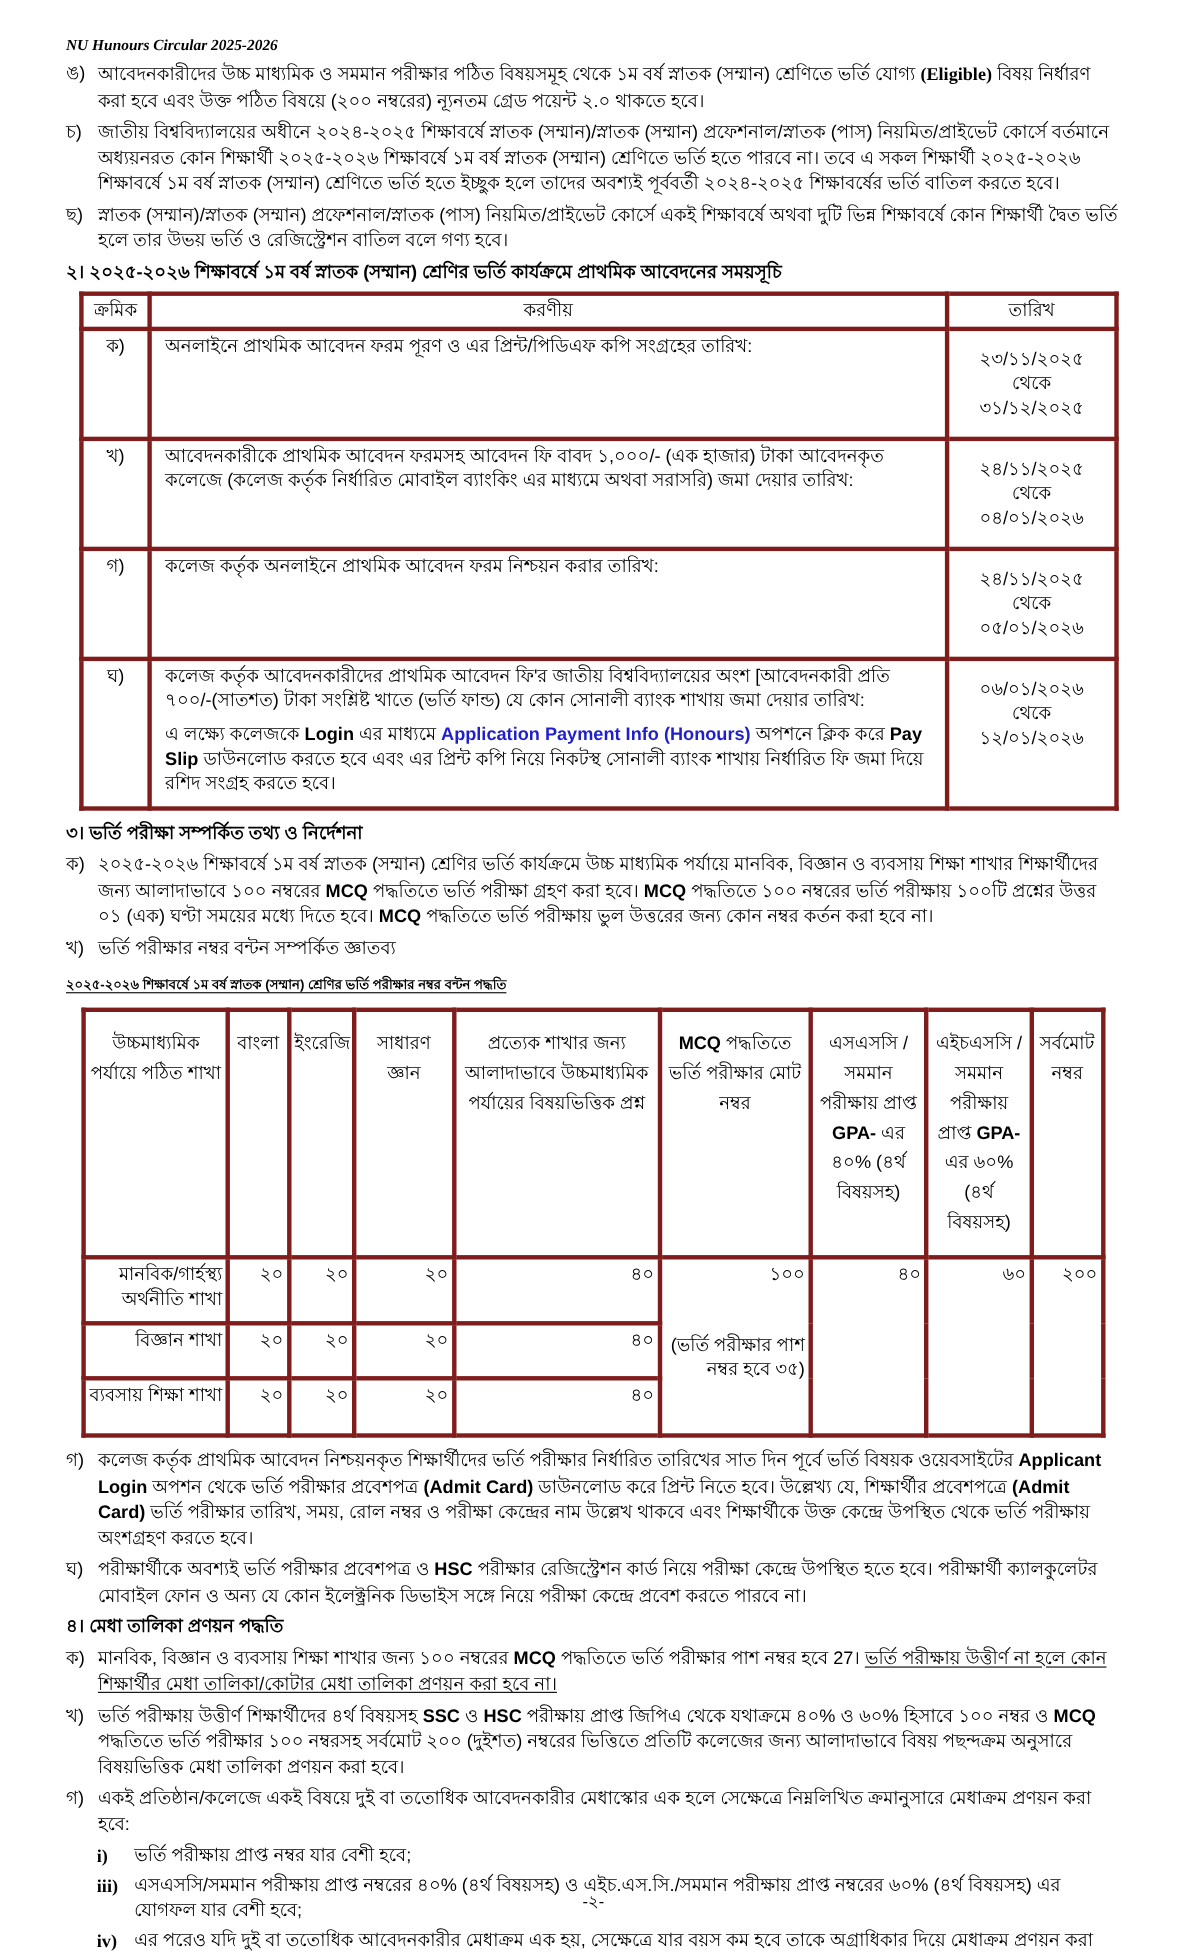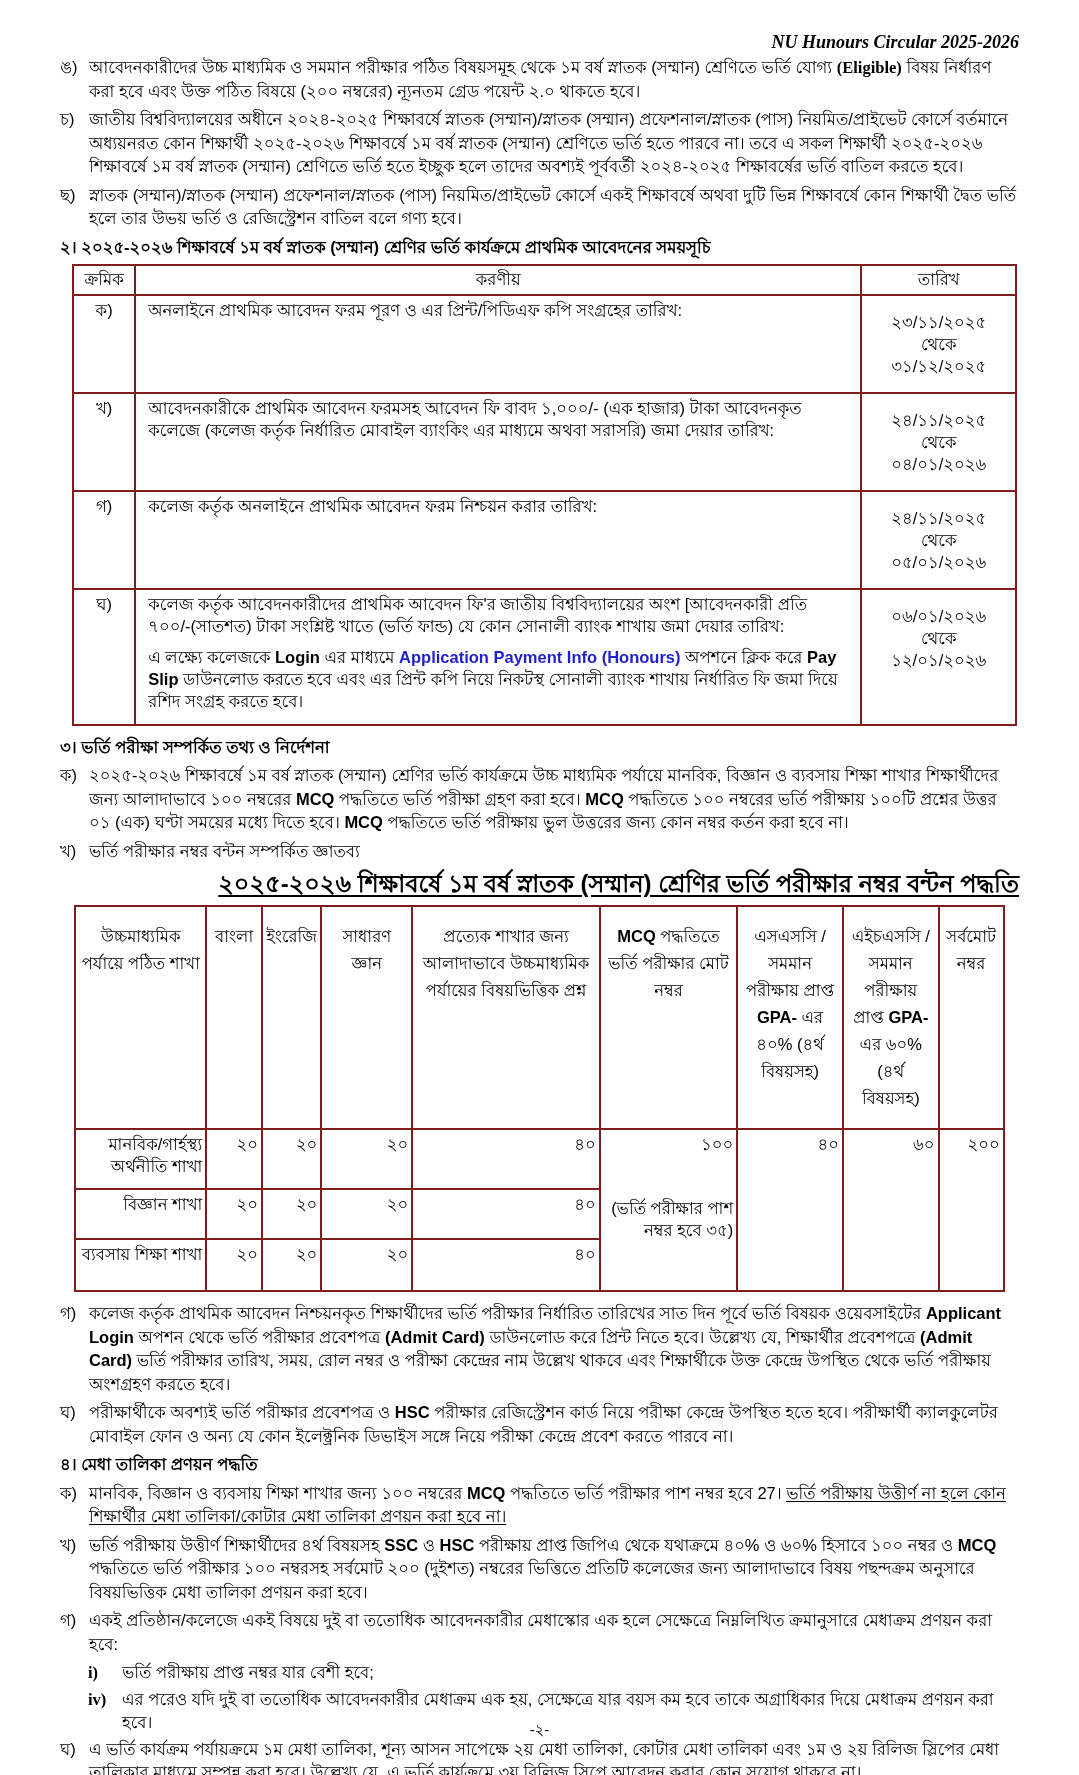--- a/index.html
+++ b/index.html
@@ -9,49 +9,48 @@
     color:#000;
     font-family:"Liberation Sans","DejaVu Sans",sans-serif;
     font-size:16.5px;line-height:23.5px;
     --link:#1f1fce;
   }
   .b{font-weight:bold;}
   .u{text-decoration:underline;text-underline-offset:2px;}
   .serif{font-family:"Liberation Serif","DejaVu Serif",serif;}
   .link{color:var(--link);}
   .header-note{
-    text-align:right;
     font-family:"Liberation Serif","DejaVu Serif",serif;
-    font-style:italic;font-weight:bold;font-size:18px;line-height:16px;
+    font-style:italic;font-weight:bold;font-size:14px;line-height:16px;
     margin-bottom:6px;
   }
   .item{display:flex;margin:0 0 5px 0;}
   .item .marker{flex:0 0 29px;}
   .item .ibody{flex:1;}
   .sub-list{margin-left:28px;}
   .sub-list .item{margin-bottom:3px;}
   .sub-list .marker{flex:0 0 34px;font-weight:bold;font-family:"Liberation Serif","DejaVu Serif",serif;}
   .heading{font-weight:bold;margin:4px 0 5px 0;}
   table{border-collapse:collapse;table-layout:fixed;}
-  th,td{border:2px solid #7f1d1d;vertical-align:top;}
+  th,td{border:4px solid #7f1d1d;vertical-align:top;}
   
   .schedule-table{width:calc(100% - 14px);margin:4px 0 10px 12px;}
   .schedule-table th{font-weight:normal;text-align:center;padding:2px 4px;}
   .schedule-table td{padding:3px 12px;line-height:22px;}
   .schedule-table thead tr{height:28px;}
   .schedule-table tbody tr:nth-child(1){height:80px;}
   .schedule-table tbody tr:nth-child(2){height:80px;}
   .schedule-table tbody tr:nth-child(3){height:80px;}
   .schedule-table tbody tr:nth-child(4){height:136px;}
   .schedule-table .sl{text-align:center;padding:3px 2px;}
   .schedule-table .dates{text-align:center;padding:15px 2px;}
   .schedule-table .task-line2{margin-top:9px;}
   
   .marks-title{
-    text-align:right;font-weight:bold;font-size:24px;line-height:26px;
+    text-align:left;font-weight:bold;font-size:12px;line-height:26px;
     text-decoration:underline;text-underline-offset:3px;margin:8px 0 8px 0;
   }
   .marks-table{width:97%;margin:0 auto 10px auto;}
   .marks-table th{font-weight:normal;text-align:center;padding:16px 3px;line-height:27px;}
   .marks-table td{text-align:right;padding:3px 3px;line-height:22px;}
   .marks-table thead tr{height:160px;}
   .marks-table tbody tr:nth-child(1){height:60px;}
   .marks-table tbody tr:nth-child(2){height:50px;}
   .marks-table tbody tr:nth-child(3){height:52px;}
   .mcq-note{margin-top:42px;}
@@ -241,20 +240,24 @@
     <div class="item">
       <span class="marker">গ)</span>
       <div class="ibody"><span>একই প্রতিষ্ঠান/কলেজে একই বিষয়ে দুই বা ততোধিক আবেদনকারীর মেধাস্কোর এক হলে সেক্ষেত্রে নিম্নলিখিত ক্রমানুসারে মেধাক্রম প্রণয়ন করা হবে:</span></div>
     </div>
     <div class="sub-list">
       <div class="item">
         <span class="marker">i)</span>
         <div class="ibody"><span>ভর্তি পরীক্ষায় প্রাপ্ত নম্বর যার বেশী হবে;</span></div>
       </div>
       <div class="item">
+        <span class="marker">iii)</span>
+        <div class="ibody"><span>এসএসসি/সমমান পরীক্ষায় প্রাপ্ত নম্বরের ৪০% (৪র্থ বিষয়সহ) ও এইচ.এস.সি./সমমান পরীক্ষায় প্রাপ্ত নম্বরের ৬০% (৪র্থ বিষয়সহ) এর যোগফল যার বেশী হবে;</span></div>
+      </div>
+      <div class="item">
         <span class="marker">iv)</span>
         <div class="ibody"><span>এর পরেও যদি দুই বা ততোধিক আবেদনকারীর মেধাক্রম এক হয়, সেক্ষেত্রে যার বয়স কম হবে তাকে অগ্রাধিকার দিয়ে মেধাক্রম প্রণয়ন করা হবে।</span></div>
       </div>
     </div>
     <div class="item">
       <span class="marker">ঘ)</span>
       <div class="ibody"><span>এ ভর্তি কার্যক্রম পর্যায়ক্রমে ১ম মেধা তালিকা, শূন্য আসন সাপেক্ষে ২য় মেধা তালিকা, কোটার মেধা তালিকা এবং ১ম ও ২য় রিলিজ স্লিপের মেধা তালিকার মাধ্যমে সম্পন্ন করা হবে। উল্লেখ্য যে, এ ভর্তি কার্যক্রমে ৩য় রিলিজ স্লিপে আবেদন করার কোন সুযোগ থাকবে না।</span></div>
     </div>
   </div>
 

